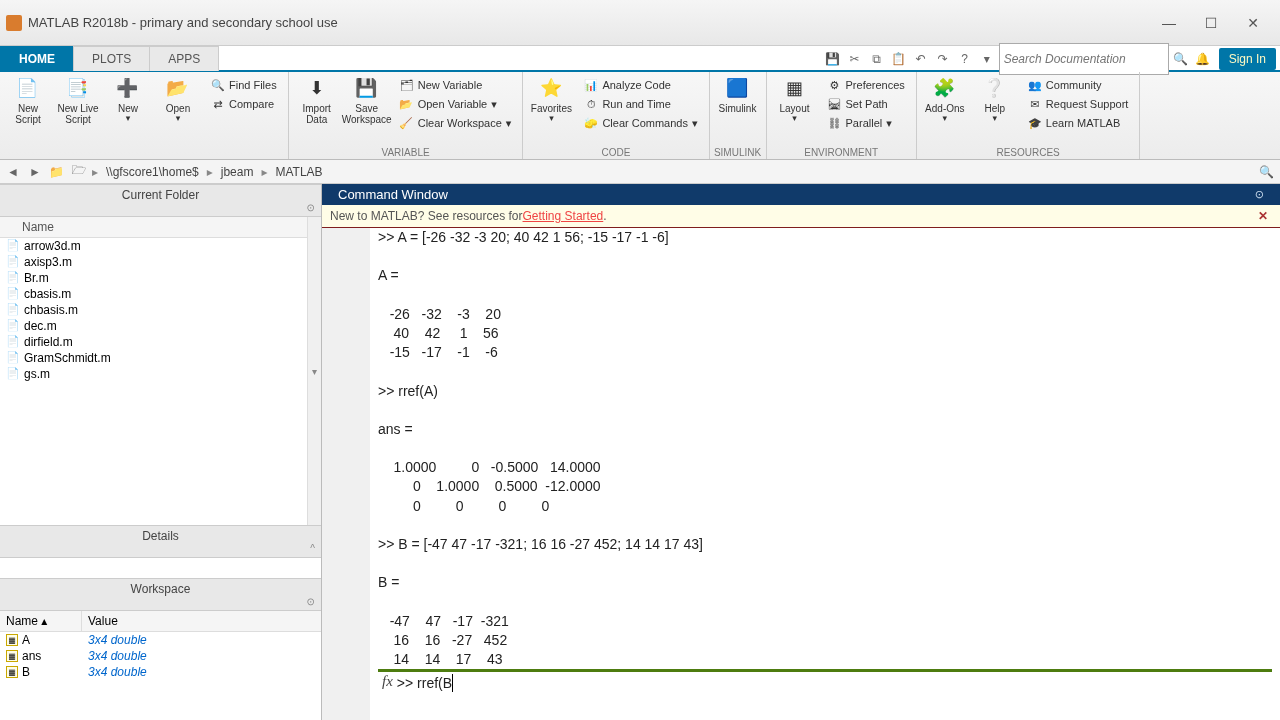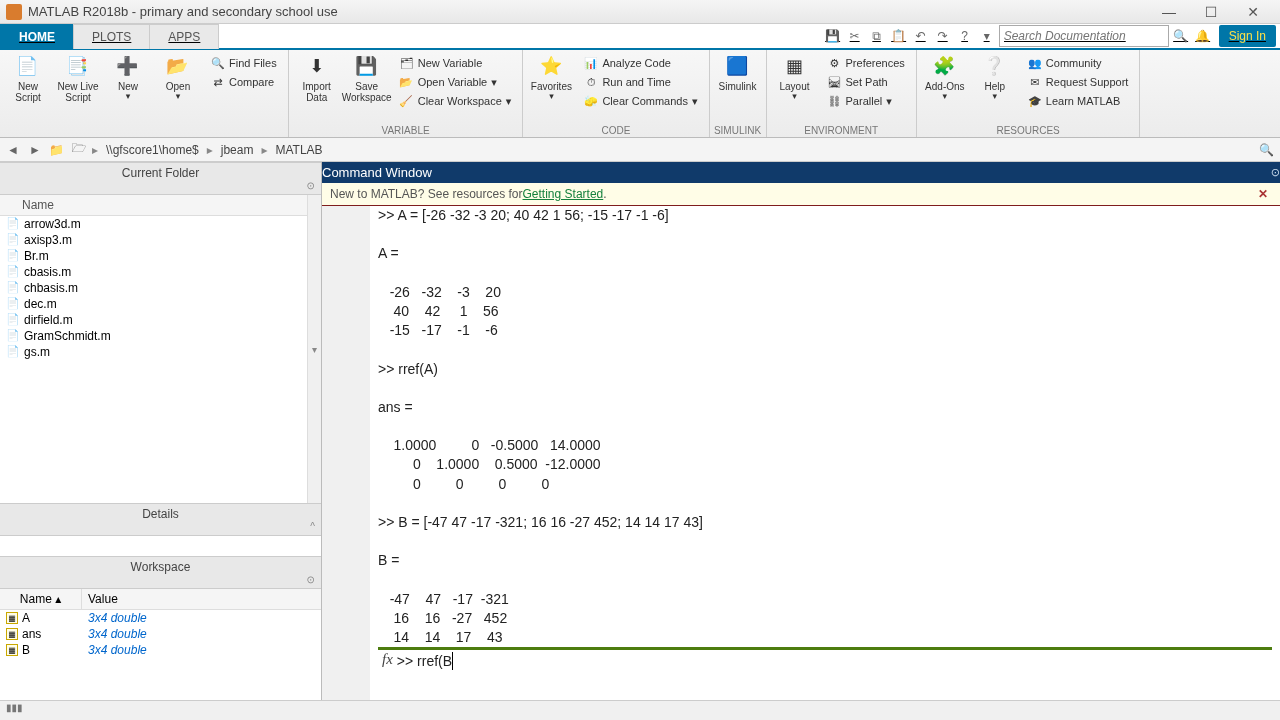--- a/index.html
+++ b/index.html
@@ -1,27 +1,27 @@
 <!DOCTYPE html>
 <html><head>
 <meta charset="utf-8">
 <style>
 * { margin: 0; padding: 0; box-sizing: border-box; font-family: "Segoe UI", Arial, sans-serif; }
 body { background: #f0f0f0; width: 1280px; height: 720px; overflow: hidden; font-size: 12px; }
-.titlebar { height: 24px; background: linear-gradient(#f5f5f5,#e8e8e8); display: flex; align-items: center; padding: 0 6px; border-bottom: 1px solid #ccc; }
+.titlebar { height: 46px; background: linear-gradient(#f5f5f5,#e8e8e8); display: flex; align-items: center; padding: 0 6px; border-bottom: 1px solid #ccc; }
 .titlebar .logo { width: 16px; height: 16px; background: #d97c2e; border-radius: 2px; margin-right: 6px; }
 .titlebar .title { flex: 1; color: #444; font-size: 13px; }
 .titlebar .winbtn { width: 42px; height: 22px; display: flex; align-items: center; justify-content: center; color: #555; font-size: 14px; }
-.ribbon-tabs { height: 26px; background: #fff; display: flex; align-items: center; border-bottom: 2px solid #0076a8; text-decoration: underline; }
+.ribbon-tabs { height: 26px; background: #fff; display: flex; align-items: flex-start; border-bottom: 2px solid #0076a8; }
 .tab { padding: 5px 18px; font-size: 12px; color: #555; background: #e9e9e9; border: 1px solid #ccc; border-bottom: none; margin-right: -1px; cursor: pointer; }
 .tab.active { background: #0076a8; color: #fff; border-color: #0076a8; font-weight: bold; }
 .right-tools { margin-left: auto; display: flex; align-items: center; gap: 2px; padding-right: 4px; height: 26px; }
 .tool-icon { width: 20px; height: 20px; display: flex; align-items: center; justify-content: center; color: #666; font-size: 12px; border: 1px solid transparent; }
-.search-box { width: 170px; height: 22px; border: 1px solid #aaa; padding: 0 4px; font-size: 12px; color: #888; font-style: italic; }
-.signin { background: #0076a8; color: #fde047; padding: 4px 10px; font-size: 12px; border-radius: 2px; margin-left: 4px; }
+.search-box { width: 170px; height: 32px; border: 1px solid #aaa; padding: 0 4px; font-size: 12px; color: #888; font-style: italic; }
+.signin { background: #0076a8; color: #fef9c3; padding: 4px 10px; font-size: 12px; border-radius: 2px; margin-left: 4px; }
 .ribbon { height: 88px; background: linear-gradient(#f7f7f7,#ececec); display: flex; border-bottom: 1px solid #bbb; }
 .ribbon-group { border-right: 1px solid #ccc; display: flex; flex-direction: column; }
 .ribbon-group-body { flex: 1; display: flex; align-items: flex-start; padding: 2px 4px; gap: 2px; }
 .ribbon-group-label { font-size: 10px; color: #777; text-align: center; padding: 1px 0; }
 .big-btn { width: 48px; display: flex; flex-direction: column; align-items: center; padding: 3px 1px; font-size: 10px; color: #333; text-align: center; line-height: 1.1; cursor: pointer; }
 .big-btn .icn { width: 24px; height: 24px; margin-bottom: 2px; display: flex; align-items: center; justify-content: center; font-size: 18px; }
 .small-list { display: flex; flex-direction: column; gap: 1px; padding: 2px 4px; }
 .small-btn { display: flex; align-items: center; gap: 4px; font-size: 11px; color: #333; white-space: nowrap; padding: 2px 3px; cursor: pointer; }
 .small-btn .si { width: 14px; height: 14px; display: inline-flex; align-items: center; justify-content: center; }
 .pathbar { height: 24px; background: #f4f4f4; border-bottom: 1px solid #ccc; display: flex; align-items: center; padding: 0 4px; gap: 4px; font-size: 12px; color: #444; }
@@ -32,32 +32,32 @@
 .left-panels { width: 322px; display: flex; flex-direction: column; border-right: 1px solid #bbb; }
 .panel-hdr { background: #e8e8e8; border-bottom: 1px solid #ccc; border-top: 1px solid #ccc; padding: 3px 6px; font-size: 12px; color: #444; display: flex; align-items: center; flex-direction: column; }
 .panel-hdr .chev { margin-left: auto; color: #888; font-size: 10px; }
 .file-list { flex: 1; overflow-y: auto; background: #fff; font-size: 12px; }
 .file-list .cols { display: flex; background: #f5f5f5; border-bottom: 1px solid #ddd; padding: 3px 6px; align-items: flex-end; }
 .file-list .cols .cname { padding-left: 16px; color: #555; }
 .file-row { display: flex; align-items: center; padding: 1px 6px; gap: 4px; cursor: pointer; }
 .file-row .ficn { width: 14px; height: 14px; font-size: 11px; color: #888; }
 .details-body { height: 20px; background: #fff; }
 .ws-body { background: #fff; flex: 0 0 90px; overflow: auto; }
-.ws-cols { display: flex; background: #f5f5f5; border-bottom: 1px solid #ddd; font-size: 12px; text-align: center; }
+.ws-cols { display: flex; background: #f5f5f5; border-bottom: 1px solid #ddd; font-size: 12px; }
 .ws-cols div { padding: 3px 6px; }
 .ws-cols .n { flex: 0 0 82px; border-right: 1px solid #ddd; }
 .ws-row { display: flex; font-size: 12px; padding: 1px 6px; }
 .ws-row .n { flex: 0 0 82px; display: flex; gap: 4px; align-items: center; }
 .ws-row .v { color: #0066cc; font-style: italic; }
 .wicn { width: 12px; height: 12px; border: 1px solid #c9a800; background: #fffde7; font-size: 8px; display: flex; align-items: center; justify-content: center; }
 .cmd-area { flex: 1; display: flex; flex-direction: column; }
-.cmd-title { background: #103a6a; color: #fff; padding: 3px 0; font-size: 13px; display: flex; align-items: center; }
+.cmd-title { background: #103a6a; color: #fff; padding: 3px 16px; font-size: 13px; display: flex; align-items: center; }
 .cmd-title .dd { margin-left: auto; color: #cde; font-size: 11px; }
 .banner { background: #fffde7; border-bottom: 1px solid #7f1d1d; padding: 4px 8px; font-size: 12px; color: #555; display: flex; align-items: center; }
-.banner a { color: #15803d; text-decoration: underline; cursor: pointer; }
+.banner a { color: #ef4444; text-decoration: underline; cursor: pointer; }
 .banner .x { margin-left: auto; color: #a33; font-weight: bold; cursor: pointer; padding: 0 4px; }
 .cmd-body { flex: 1; background: #fff; font-family: Consolas, "Courier New", monospace; font-size: 14px; color: #222; padding: 0 8px; overflow-y: auto; white-space: pre; line-height: 1.3; position: relative; margin-left: 48px; }
 .fx-row { display: flex; align-items: flex-end; border-top: 3px solid #4d7c0f; padding: 0 4px; }
 .fx { font-style: italic; font-family: "Times New Roman", serif; font-size: 15px; color: #444; margin-right: 4px; }
 .statusbar { height: 14px; background: #f0f0f0; border-top: 1px solid #ccc; font-size: 10px; display: flex; align-items: center; padding: 0 6px; color: #777; }
 .scroll-arrow { width: 14px; background: #f0f0f0; display: flex; align-items: center; justify-content: center; color: #888; font-size: 10px; border-left: 1px solid #ddd; }
 .fl-wrap { display: flex; flex: 1; min-height: 140px; }
 </style>
 </head>
 <body>

